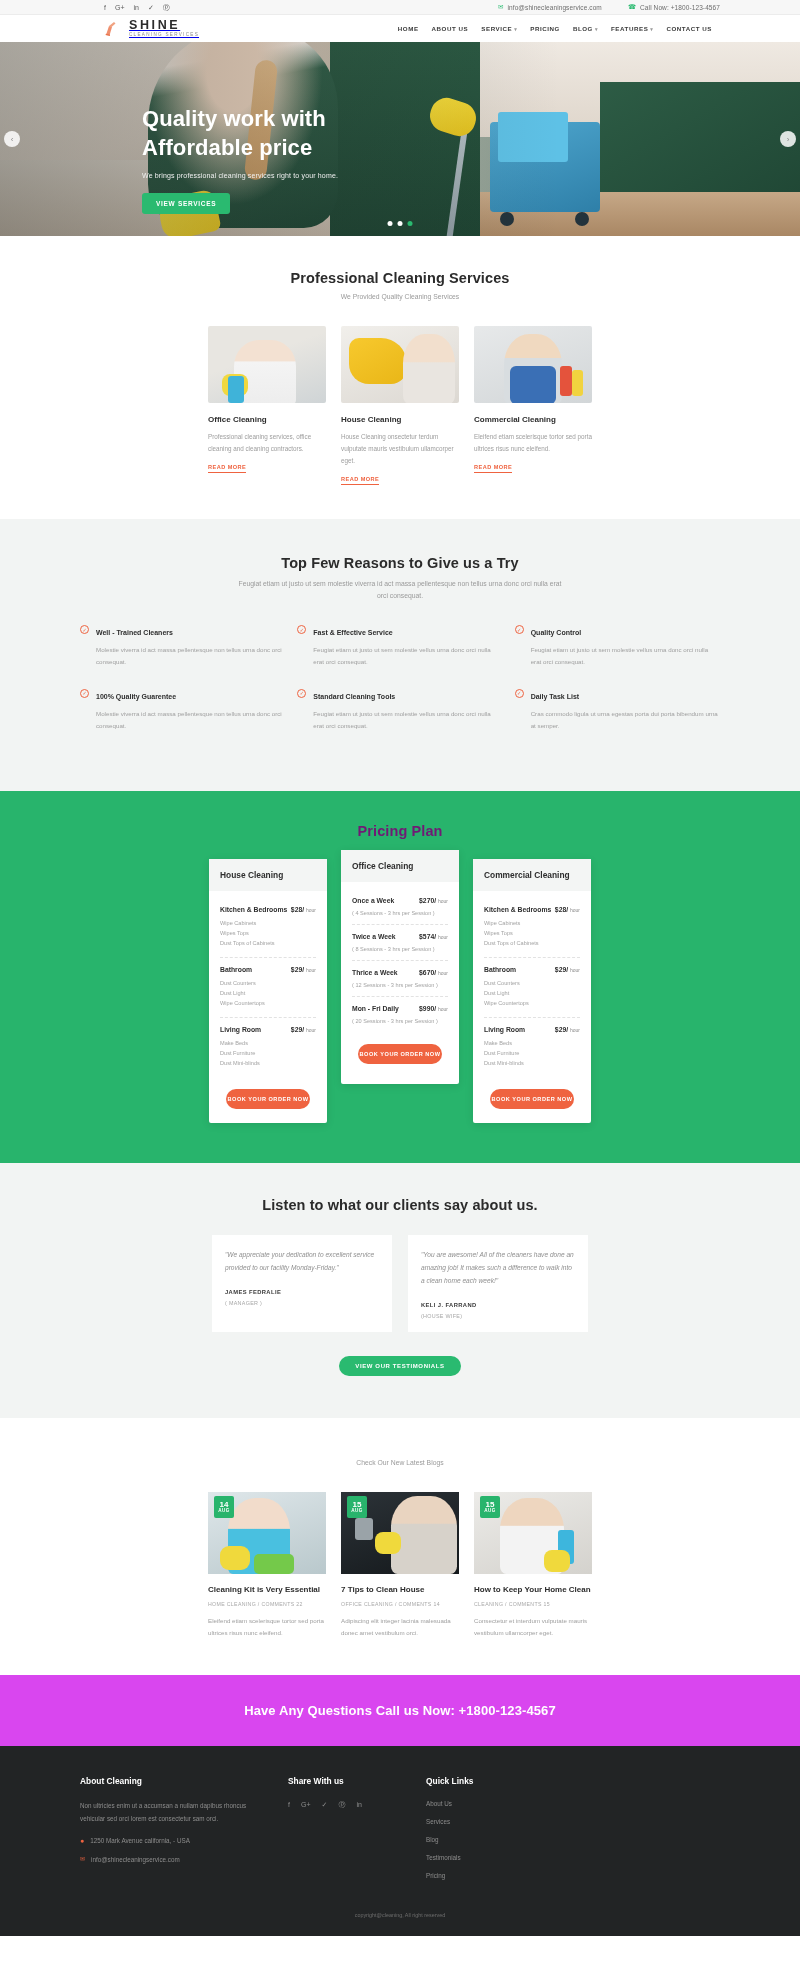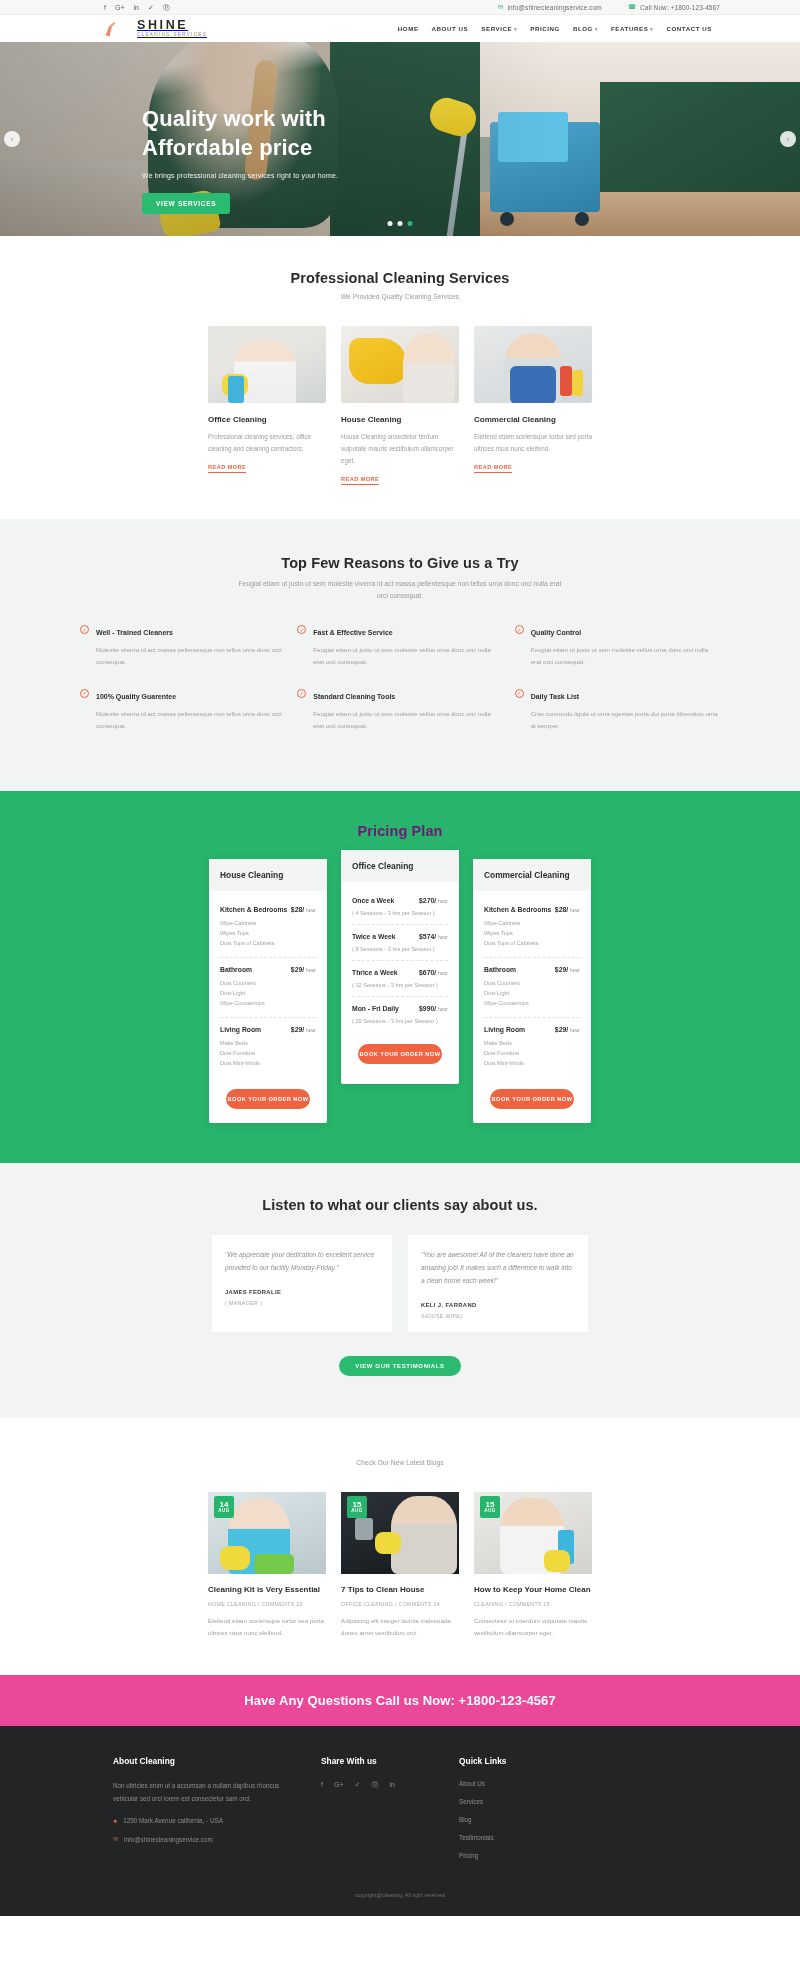--- a/index.html
+++ b/index.html
@@ -25,21 +25,21 @@
   .topbar .container { display: flex; align-items: center; }
   .social { display: flex; gap: 9px; align-items: center; margin-left: 24px; }
   .social span { font-size: 7px; color: #5d5d5d; line-height: 1; }
   .topmeta { margin-left: auto; display: flex; gap: 26px; align-items: center; }
   .topmeta .item { display: flex; align-items: center; gap: 4px; font-size: 6.5px; color: #6d6d6d; letter-spacing: .1px; }
   .ic-green { color: #2aba70; font-size: 6.5px; }
 
   
   .header { background: #fff; height: 27px; display: flex; align-items: center; }
   .header .container { display: flex; align-items: center; }
-  .brand { display: flex; align-items: center; gap: 20px; margin-left: 24px; }
+  .brand { display: flex; align-items: center; gap: 12px; margin-left: 24px; }
   .brand-mark { width: 13px; height: 15px; position: relative; }
   .brand-text { line-height: 1; }
   .brand-name { font-size: 12.5px; font-weight: 700; letter-spacing: 2.6px; color: #2b2b2b; }
   .brand-sub { font-size: 4.6px; letter-spacing: 1.3px; color: #8a8a8a; margin-top: 1px; }
   .nav { margin-left: auto; display: flex; gap: 13px; align-items: center; margin-right: 8px; }
   .nav a {
     font-size: 6.2px; font-weight: 700; letter-spacing: .55px;
     color: #3a3a3a; text-decoration: none; display: flex; align-items: center; gap: 2px;
   }
   .nav a .caret { font-size: 5px; color: #9a9a9a; }
@@ -189,27 +189,27 @@
   .n3 .g { position: absolute; left: 70px; top: 58px; width: 26px; height: 22px; background: #f0d93c; border-radius: 8px; }
   .ndate { position: absolute; left: 6px; top: 4px; width: 20px; height: 22px; background: #28b46c; color: #fff;
     border-radius: 2px; display: flex; flex-direction: column; align-items: center; justify-content: center; line-height: 1.05; }
   .ndate b { font-size: 8px; font-weight: 700; }
   .ndate span { font-size: 4.6px; font-weight: 700; letter-spacing: .4px; }
   .ntitle { font-size: 8px; font-weight: 700; color: #2d2d2d; margin-top: 11px; }
   .nmeta { font-size: 5.2px; color: #a8a8a8; letter-spacing: .35px; margin-top: 7px; }
   .ntext { font-size: 6.2px; color: #a0a0a0; line-height: 1.9; margin-top: 8px; }
 
   
-  .cta { background: #ec4899; padding: 18px 0; text-align: center; }
+  .cta { background: #d946ef; padding: 28px 0; text-align: center; }
   .cta h3 { color: #fff; font-size: 13px; font-weight: 700; letter-spacing: .1px; }
 
   
   .footer { background: #222425; padding: 30px 0 18px; }
   .fgrid { display: flex; gap: 18px; }
-  .fcol1 { width: 190px; margin-left: 33px; }
+  .fcol1 { width: 190px; }
   .fcol { width: 120px; }
   .ftitle { color: #fff; font-size: 8.4px; font-weight: 700; margin-bottom: 14px; }
   .ftext { font-size: 6.3px; color: #8d8d8d; line-height: 2.0; }
   .faddr { display: flex; gap: 6px; align-items: flex-start; margin-top: 12px; font-size: 6.3px; color: #8d8d8d; }
   .faddr .pin { color: #ef6340; font-size: 7px; line-height: 1; }
   .faddr .env { color: #ef6340; font-size: 6px; line-height: 1; }
   .flinks a { display: block; font-size: 6.3px; color: #8d8d8d; text-decoration: none; margin-bottom: 11px; }
   .fsocial { display: flex; gap: 11px; align-items: center; }
   .fsocial span { color: #8d8d8d; font-size: 7px; }
   .copy { text-align: center; color: #6d6d6d; font-size: 5.4px; padding-top: 22px; }

